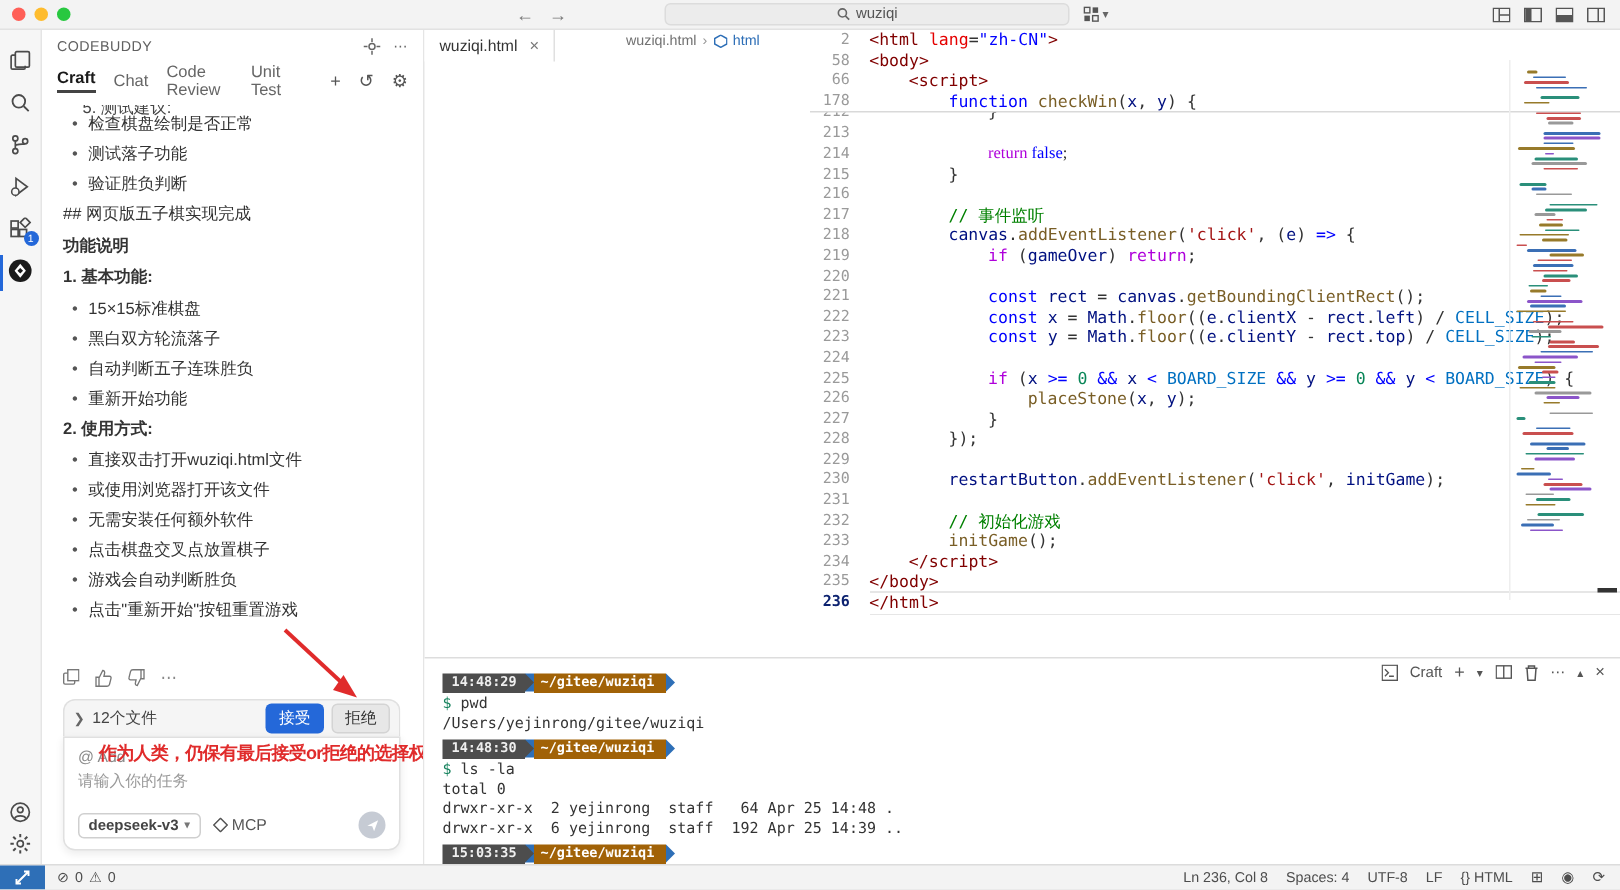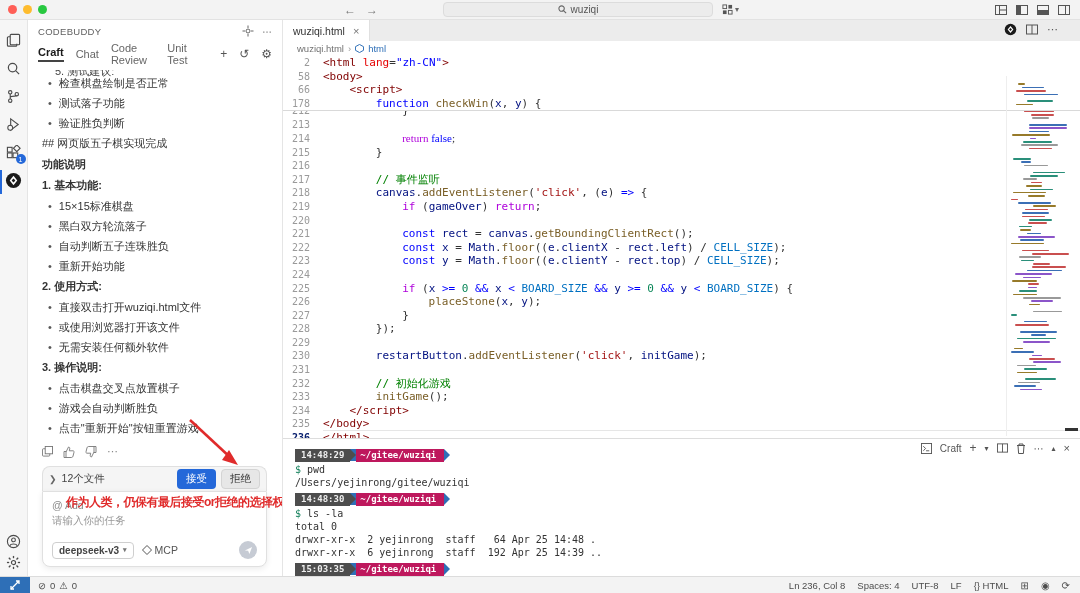--- a/index.html
+++ b/index.html
@@ -66,21 +66,21 @@
                 font-weight:bold; color:#444; display:flex; gap:4px; align-items:center; }
   .mcp { display:flex; gap:3px; align-items:center; font-size:10.5px; color:#555; }
   .send-btn { margin-left:auto; width:18px; height:18px; border-radius:50%; background:#c6cbd4;
               display:flex; align-items:center; justify-content:center; }
   .annotation-text { position:absolute; left:38px; top:474px; color:#e02b2b; font-weight:bold;
                      font-size:12px; white-space:nowrap; letter-spacing:-0.5px; z-index:5; }
   .annotation-arrow { position:absolute; left:118px; top:396px; z-index:5; }
 
   
   .rightcol { flex:1; display:flex; flex-direction:column; min-width:0; }
-  .editor { height:418px; position:relative; display:flex; flex-direction:column; min-width:0; }
+  .editor { height:418px; position:relative; display:flex; flex-direction:row; min-width:0;gap:33px; }
   .tabstrip { height:21px; background:#ececec; display:flex; align-items:flex-end; }
   .tab { height:21px; background:#ffffff; display:flex; align-items:center; gap:8px; padding:0 10px;
          font-size:10.5px; color:#333; border-right:1px solid #e0e0e0; }
   .tab .close { color:#777; font-size:11px; }
   .breadcrumb { height:15px; display:flex; align-items:center; gap:4px; padding-left:14px;
                 font-size:9.5px; color:#717171; }
   .codearea { position:relative; flex:1; overflow:hidden; font-family:"DejaVu Sans Mono", monospace; }
   .sticky { border-bottom:1px solid #d9d9d9; background:#fff; }
   .code-line { display:flex; height:13.6px; line-height:13.6px; font-size:11px; white-space:pre; }
   .code-line .ln { width:40px; flex:none; text-align:right; padding-right:13px; color:#9a9a9a; font-size:10px; }
@@ -105,21 +105,21 @@
   .panel-tab.active { color:#3b3b3b; border-bottom:1px solid #424242; padding-bottom:2px; }
   .panel-actions { position:absolute; right:10px; top:2px; display:flex; gap:8px; align-items:center;
                    color:#555; font-size:10px; }
   .term { padding:6px 0 0 12px; font-family:"DejaVu Sans Mono", monospace; font-size:10px;
           line-height:13px; color:#333; }
   .term-line { white-space:pre; }
   .badge { display:flex; height:13px; align-items:stretch; margin:4px 0 1px 0; font-size:9px; }
   .badge .t1 { background:#4d4d4d; color:#efefef; display:flex; align-items:center; padding:0 6px; font-weight:bold; }
   .badge .tri1 { width:0; height:0; border-top:6.5px solid transparent; border-bottom:6.5px solid transparent;
                  border-left:6px solid #4d4d4d; background:#2e6fb7; }
-  .badge .t2 { background:#be185d; color:#fff; display:flex; align-items:center; padding:0 8px 0 4px; font-weight:bold; }
+  .badge .t2 { background:#a16207; color:#fff; display:flex; align-items:center; padding:0 8px 0 4px; font-weight:bold; }
   .badge .tri2 { width:0; height:0; border-top:6.5px solid transparent; border-bottom:6.5px solid transparent;
                  border-left:6px solid #2e6fb7; }
   .dollar { color:#16825d; }
 
   
   .statusbar { height:17px; background:#f3f3f3; border-top:1px solid #dcdcdc; display:flex;
                align-items:center; font-size:9.5px; color:#4d4d4d; }
   .remote { width:30px; height:17px; background:#2e6fb7; display:flex; align-items:center; justify-content:center; }
   .sb-left { display:flex; gap:4px; align-items:center; margin-left:8px; }
   .sb-right { margin-left:auto; display:flex; gap:12px; align-items:flex-end; margin-right:10px; }
@@ -316,21 +316,20 @@
             <span>直接双击打开wuziqi.html文件</span>
           </div>
           <div class="sb-li">
             <span class="dot">•</span>
             <span>或使用浏览器打开该文件</span>
           </div>
           <div class="sb-li">
             <span class="dot">•</span>
             <span>无需安装任何额外软件</span>
           </div>
-          <div class="sb-b">3. 操作说明:</div>
           <div class="sb-li">
             <span class="dot">•</span>
             <span>点击棋盘交叉点放置棋子</span>
           </div>
           <div class="sb-li">
             <span class="dot">•</span>
             <span>游戏会自动判断胜负</span>
           </div>
           <div class="sb-li">
             <span class="dot">•</span>

